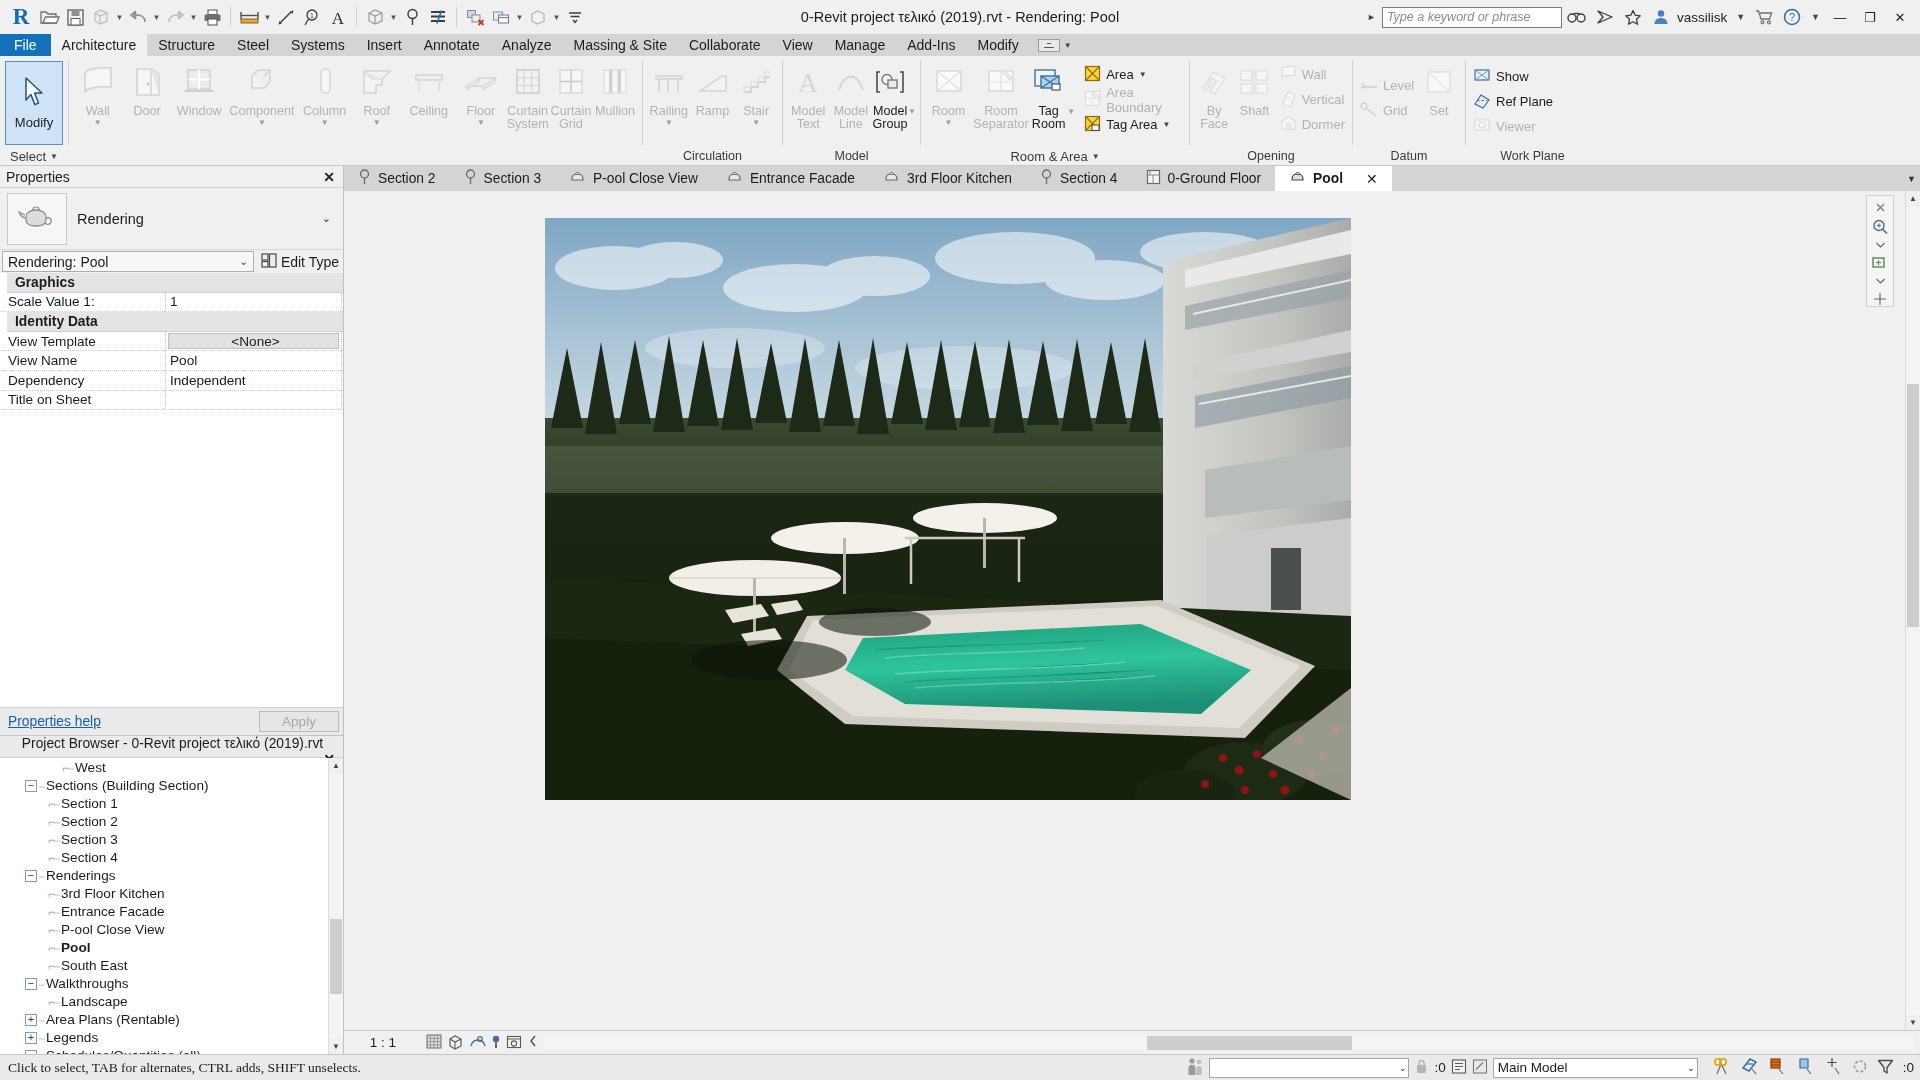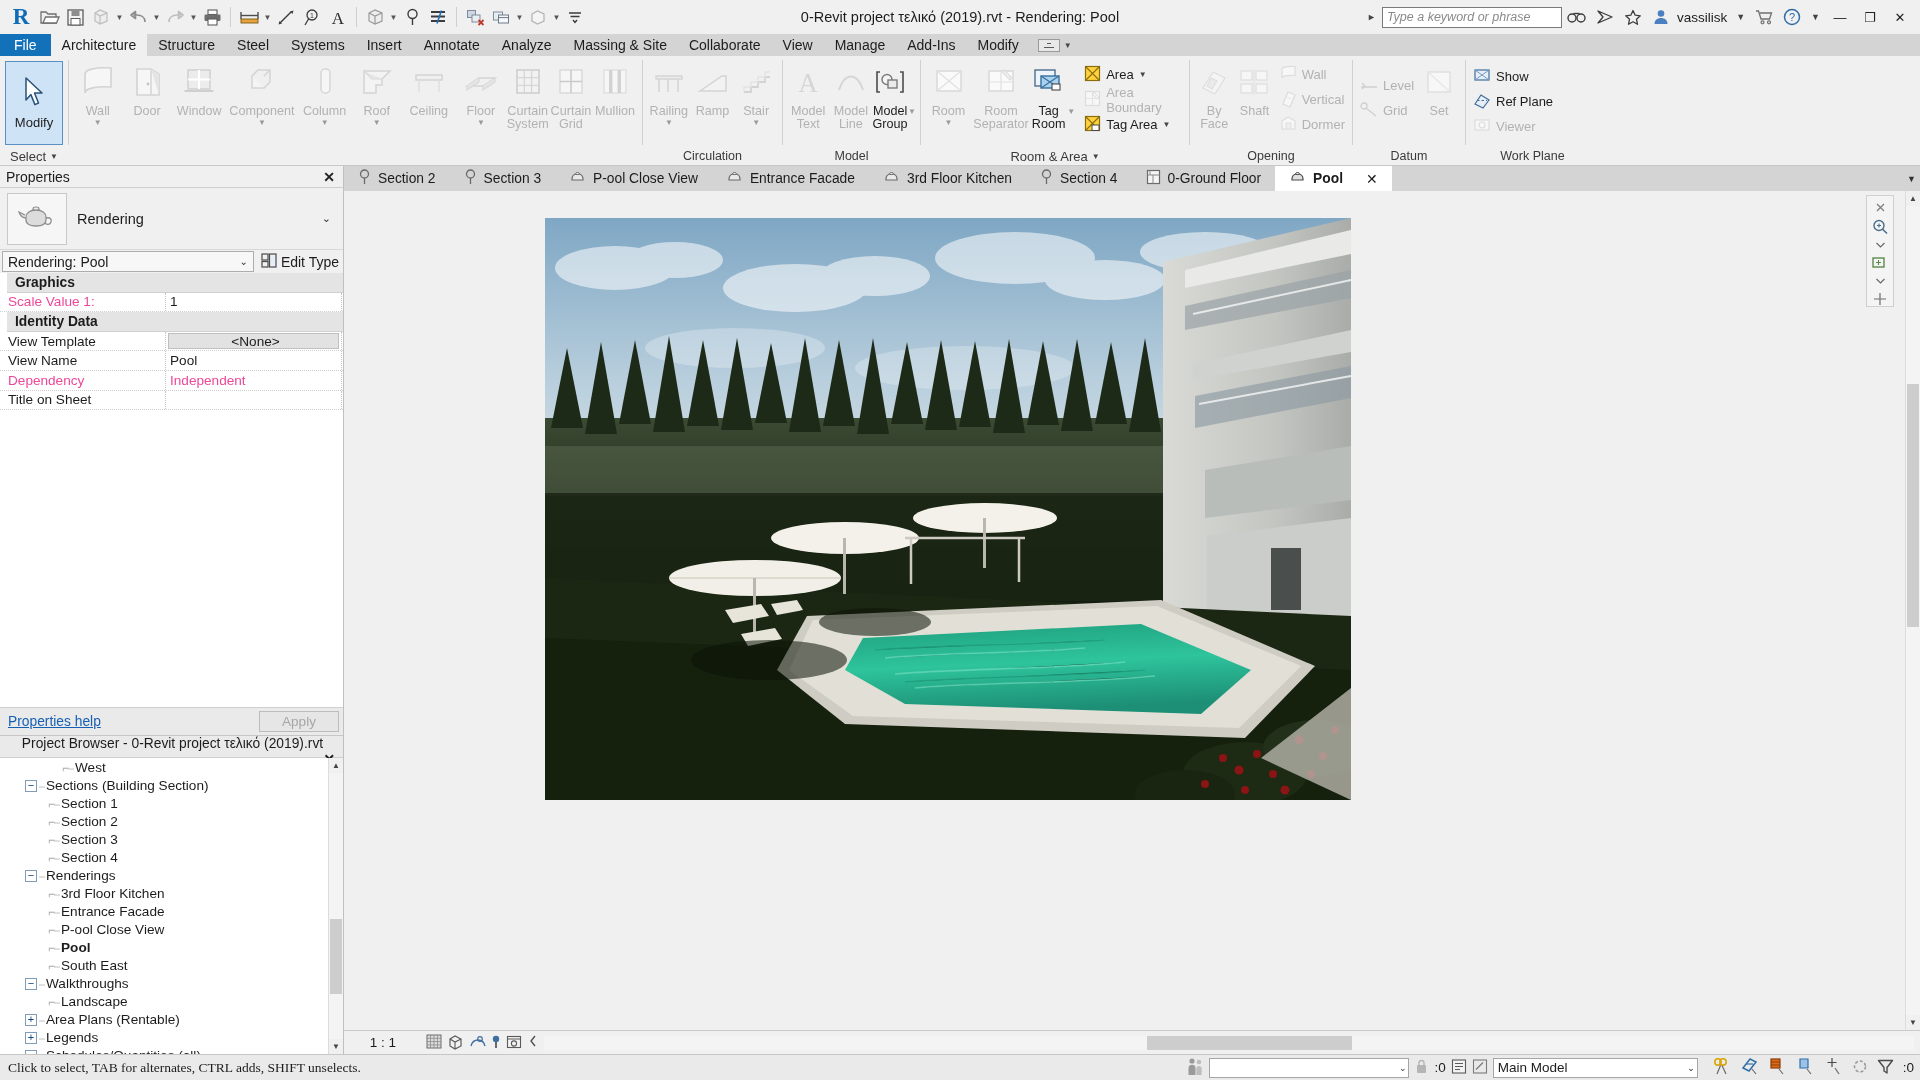--- a/index.html
+++ b/index.html
@@ -99,21 +99,21 @@
   .ptypesel .combo .cc { font-size:10px; color:#333; padding-right:3px;}
   .edittype { display:flex;align-items:center;gap:4px; font-size:14px; padding-left:3px; white-space:nowrap;}
 
   .prows { background:#fff; }
   .prow { display:flex; height:19.6px; align-items:center; font-size:13.6px; border-bottom:1px dotted #cfcfcf;}
   .prow.group { background:#e4e4e4; font-weight:bold; border-bottom:1px solid #d0d0d0;margin-left:7px;}
   .prow .k { width:166px; padding-left:8px; border-right:1px dotted #c6c6c6; height:100%; display:flex; align-items:center; }
   .prow.group .k { width:auto; border-right:none; font-size:13.8px;}
   .prow .v { flex:1; padding-left:4px; height:100%; display:flex; align-items:center; }
   .prow .v.btnish { background:#e2e2e2; border:1px solid #bfbfbf; justify-content:center; margin:1px 2px; height:16px;}
-  .prow .k.dim, .prow .v.dim { color:#ec4899; }
+  .prow .k.dim, .prow .v.dim { color:#0f172a; }
   .prow .tail { width:2px; border-left:1px dotted #c6c6c6; height:100%;}
   .pfill { flex:1; background:#fff; }
   .pfoot { height:28px; display:flex; align-items:center; background:#eaeaea; border-top:1px solid #cfcfcf; padding:0 4px;}
   .phelp { color:#1560b4; text-decoration:underline; font-size:13.8px; padding-left:4px;}
   .applybtn { margin-left:auto; width:80px;height:21px;border:1px solid #bcbcbc;background:#e6e6e6;color:#a6a6a6;
     display:flex;align-items:center;justify-content:center;font-size:13.5px;}
 
   
   .pb-head { height:23px; display:flex; align-items:center; background:#eaeaea; border-top:1px solid #c6c6c6;
     border-bottom:1px solid #cfcfcf; font-size:13.8px; padding:0 4px 0 6px;flex-direction:column;}

